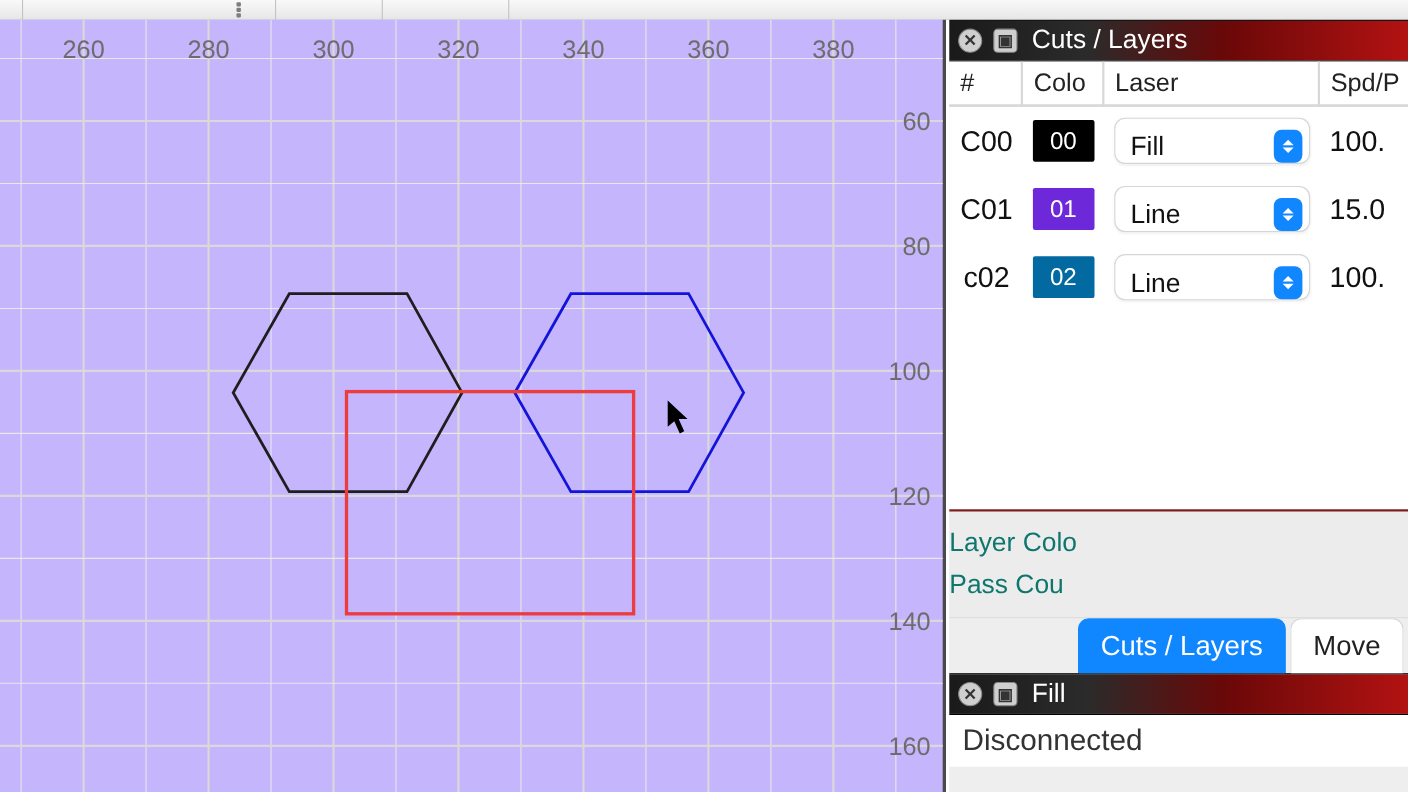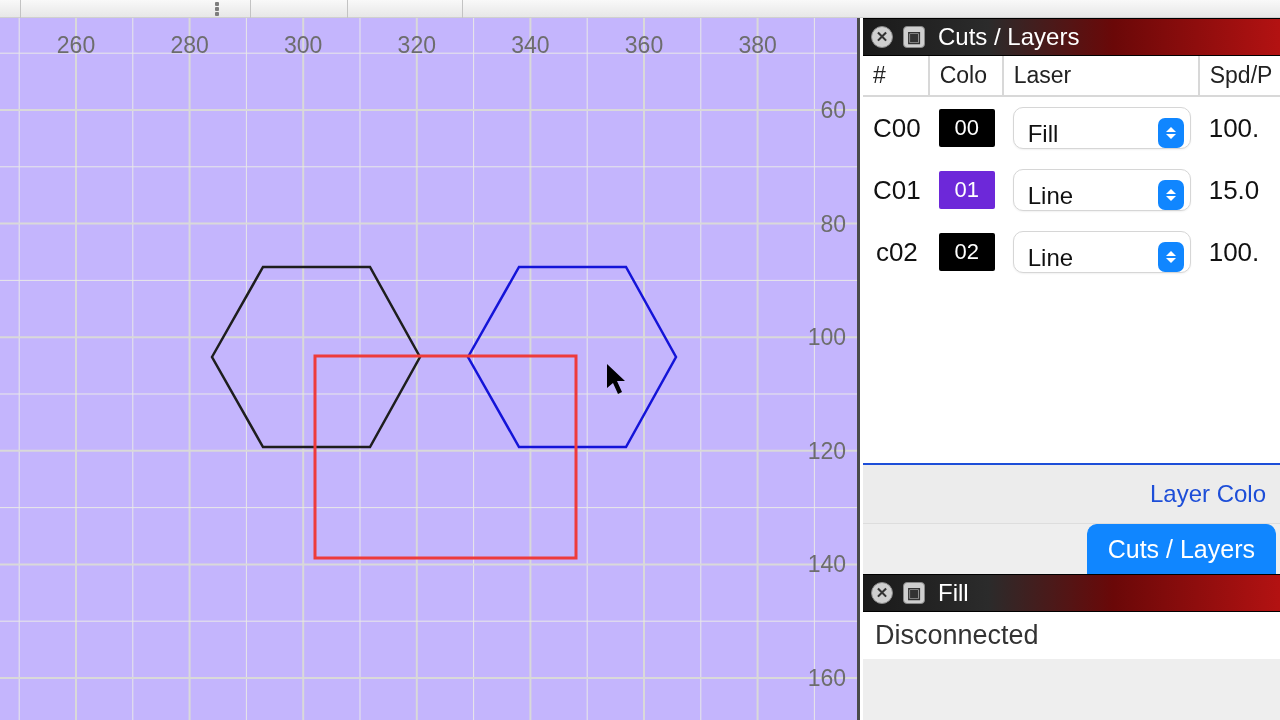--- a/index.html
+++ b/index.html
@@ -69,22 +69,22 @@
   }
   .mode-knob:before, .mode-knob:after {
     content:''; display:block; width:0; height:0; border-left:5px solid transparent; border-right:5px solid transparent;
   }
   .mode-knob:before { border-bottom:5px solid #fff; }
   .mode-knob:after { border-top:5px solid #fff; }
 
   .cuts-space { height:180px; background:#fff; }
 
   .props {
-    background:#ececec; border-top:2px solid #1d4ed8; padding:10px 14px 10px 0;
-    font-size:24px; color:#1d4ed8; text-align:right; line-height:38px;
+    background:#ececec; border-top:2px solid #7f1d1d; padding:10px 14px 10px 0;
+    font-size:24px; color:#0f766e; line-height:38px;
   }
 
   .tabs-row { display:flex; background:#eee; border-top:1px solid #ddd; }
   .tab {
     padding:10px 20px; font-size:25px; background:#fff; color:#222;
     border:1px solid #d7d7d7; border-bottom:none; border-radius:10px 10px 0 0; margin-right:4px;
     cursor:pointer;
   }
   .tab.active { background:#1086ff; color:#fff; border-color:#1086ff; }
   .tabs-row .spacer { flex:1; }
@@ -229,41 +229,43 @@
       <span class="mode-select">
         <span>Line</span>
         <span class="mode-knob"></span>
       </span>
     </td>
     <td>15.0</td>
             </tr>
             <tr>
     <td class="numcol">c02</td>
     <td>
-      <span class="swatch" style="background:#000000">02</span>
+      <span class="swatch" style="background:#0369a1">02</span>
     </td>
     <td>
       <span class="mode-select">
         <span>Line</span>
         <span class="mode-knob"></span>
       </span>
     </td>
     <td>100.</td>
             </tr>
           </tbody>
       </table>
       <div class="cuts-space"></div>
 
       <div class="props">
         <div>Layer Colo</div>
+        <div>Pass Cou</div>
       </div>
 
       <div class="tabs-row">
         <div class="spacer"></div>
         <div class="tab active">Cuts / Layers</div>
+        <div class="tab">Move</div>
       </div>
     </div>
 
     <div class="panel-hdr">
       <span class="hdr-btn">✕</span>
       <span class="hdr-btn sq">▣</span>
       <span class="panel-title">Fill</span>
     </div>
     <div class="laser-body">
       <span>Disconnected</span>

